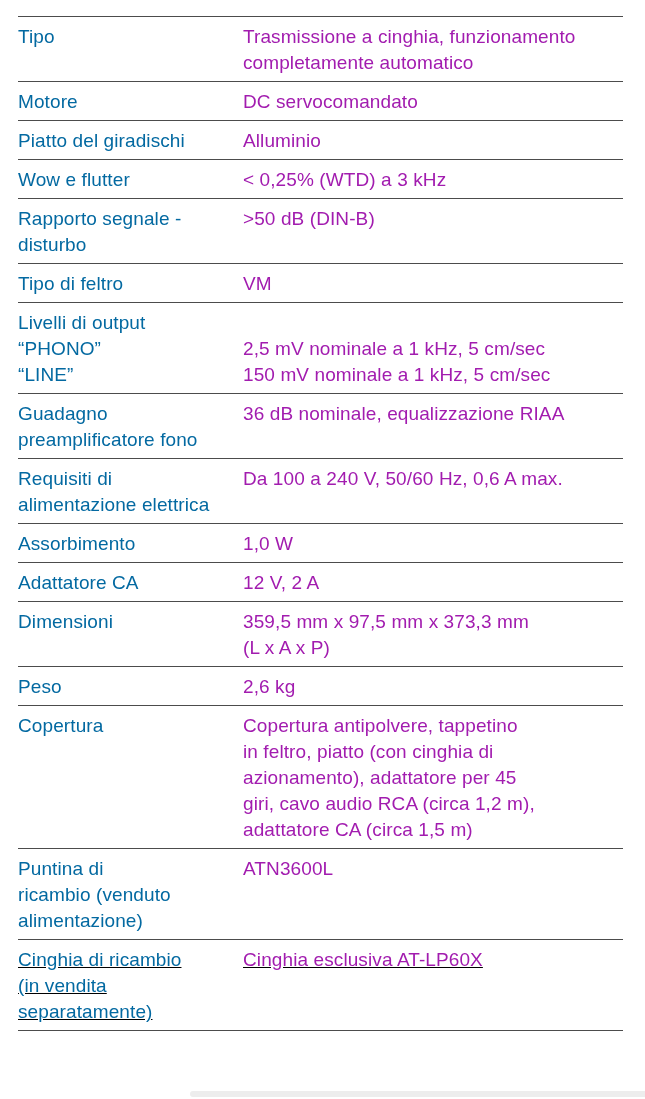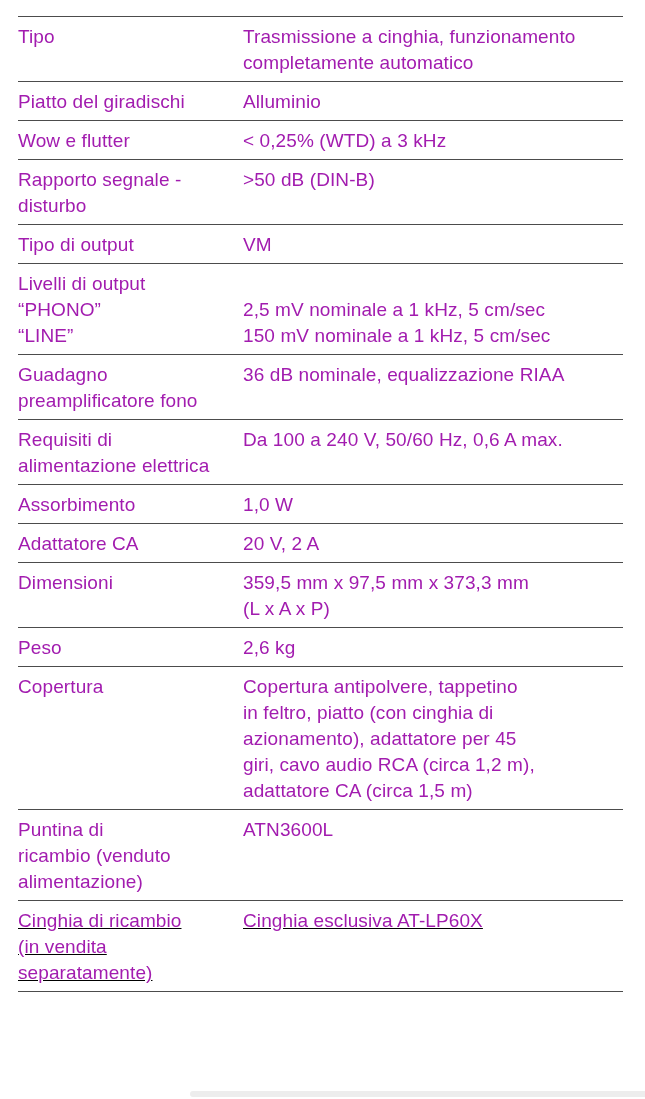--- a/index.html
+++ b/index.html
@@ -30,21 +30,21 @@
   }
   .spec-row.last {
     border-bottom: 1.5px solid #4c4c4c;
     text-decoration: underline;
   }
   .spec-label {
     width: 225px;
     flex: 0 0 225px;
     font-size: 19px;
     line-height: 26px;
-    color: #a21caf;
+    color: #0369a1;
     white-space: pre-line;
     letter-spacing: 0.1px;
   }
   .spec-value {
     flex: 1 1 auto;
     font-size: 19px;
     line-height: 26px;
     color: #a21caf;
     white-space: pre-line;
     letter-spacing: 0.1px;
@@ -65,40 +65,44 @@
 <div class="page">
 
   <div class="spec-table">
 
     <div class="spec-row">
       <div class="spec-label">Tipo</div>
       <div class="spec-value">Trasmissione a cinghia, funzionamento
 completamente automatico</div>
     </div>
 
+    <div class="spec-row">
+      <div class="spec-label">Motore</div>
+      <div class="spec-value">DC servocomandato</div>
+    </div>
 
 
     <div class="spec-row">
       <div class="spec-label">Piatto del giradischi</div>
       <div class="spec-value">Alluminio</div>
     </div>
 
     <div class="spec-row">
       <div class="spec-label">Wow e flutter</div>
       <div class="spec-value">&lt; 0,25% (WTD) a 3 kHz</div>
     </div>
 
     <div class="spec-row">
       <div class="spec-label">Rapporto segnale -
 disturbo</div>
       <div class="spec-value">&gt;50 dB (DIN-B)</div>
     </div>
 
     <div class="spec-row">
-      <div class="spec-label">Tipo di output</div>
+      <div class="spec-label">Tipo di feltro</div>
       <div class="spec-value">VM</div>
     </div>
 
     <div class="spec-row">
       <div class="spec-label">Livelli di output
 “PHONO”
 “LINE”</div>
       <div class="spec-value">
 2,5 mV nominale a 1 kHz, 5 cm/sec
 150 mV nominale a 1 kHz, 5 cm/sec</div>
@@ -116,21 +120,21 @@
       <div class="spec-value">Da 100 a 240 V, 50/60 Hz, 0,6 A max.</div>
     </div>
 
     <div class="spec-row">
       <div class="spec-label">Assorbimento</div>
       <div class="spec-value">1,0 W</div>
     </div>
 
     <div class="spec-row">
       <div class="spec-label">Adattatore CA</div>
-      <div class="spec-value">20 V, 2 A</div>
+      <div class="spec-value">12 V, 2 A</div>
     </div>
 
     <div class="spec-row">
       <div class="spec-label">Dimensioni</div>
       <div class="spec-value">359,5 mm x 97,5 mm x 373,3 mm
 (L x A x P)</div>
     </div>
 
     <div class="spec-row">
       <div class="spec-label">Peso</div>

